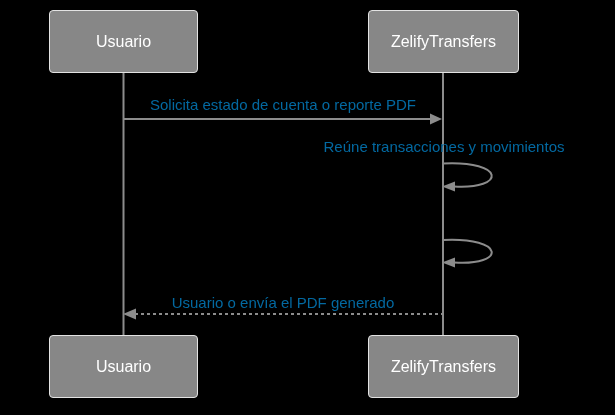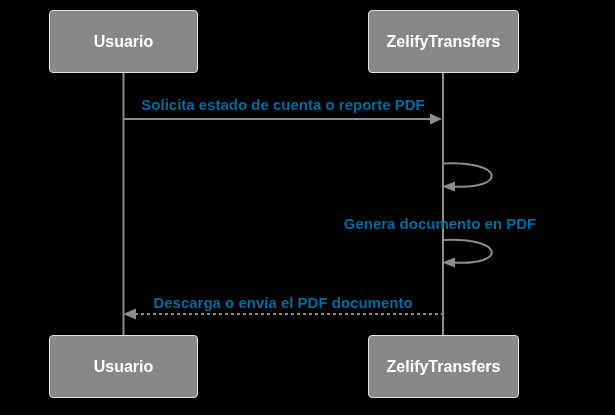--- a/index.html
+++ b/index.html
@@ -3,21 +3,20 @@
 <meta charset="utf-8">
 <style>
   html, body { margin: 0; padding: 0; background: #000; }
   .canvas {
     position: relative;
     width: 615px;
     height: 415px;
     background: #000000;
     font-family: "Liberation Sans", sans-serif;
     overflow: hidden;
-    font-weight: bold;
   }
   .layer { position: absolute; left: 0; top: 0; }
   .actor-box {
     position: absolute;
     box-sizing: border-box;
     background: #878787;
     border: 1.5px solid #e3e3e3;
     border-radius: 4px;
     display: flex;
     align-items: center;
@@ -72,18 +71,18 @@
   <div class="actor-box" style="left:49px; top:335px; width:149px; height:63px;">
     <span class="actor-label">Usuario</span>
   </div>
 
   <div class="actor-box" style="left:368px; top:335px; width:151px; height:63px;">
     <span class="actor-label">ZelifyTransfers</span>
   </div>
 
   <div class="msg-label" style="left:283px; top:104px;">Solicita estado de cuenta o reporte PDF</div>
 
+  <div class="msg-label" style="left:444px; top:146px;">Reúne transacciones y movimientos</div>
 
-  <div class="msg-label" style="left:440px; top:223px;">Genera documento en PDF</div>
 
-  <div class="msg-label" style="left:283px; top:302px;">Descarga o envía el PDF documento</div>
+  <div class="msg-label" style="left:283px; top:302px;">Usuario o envía el PDF generado</div>
 
 </div>
 
 </body></html>

